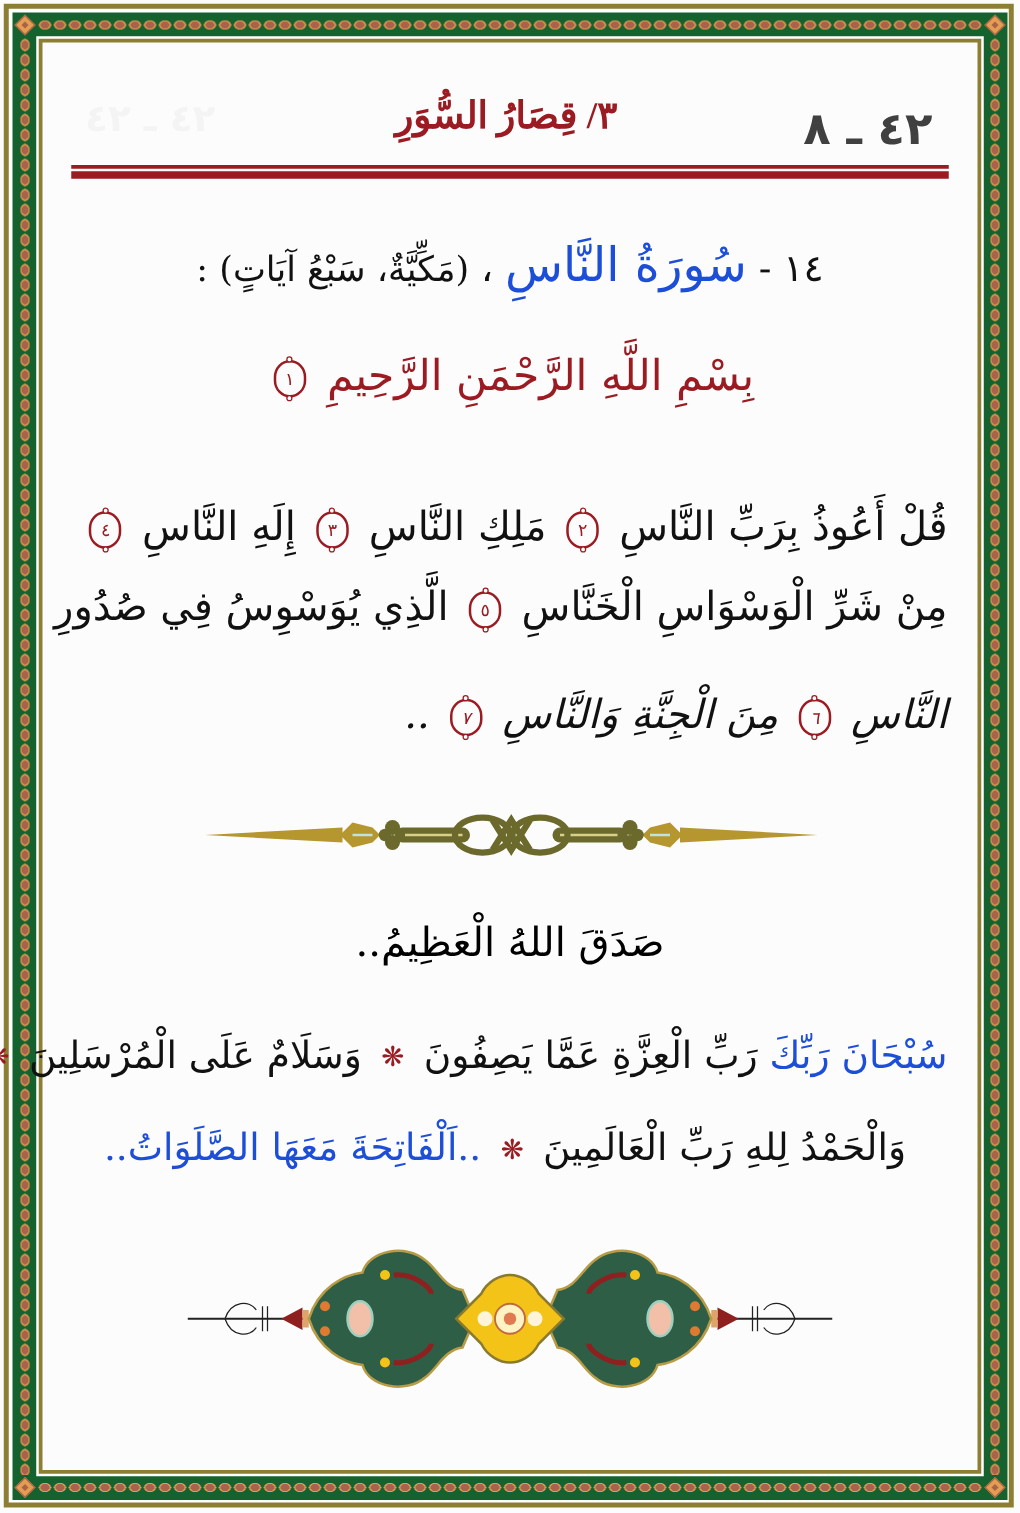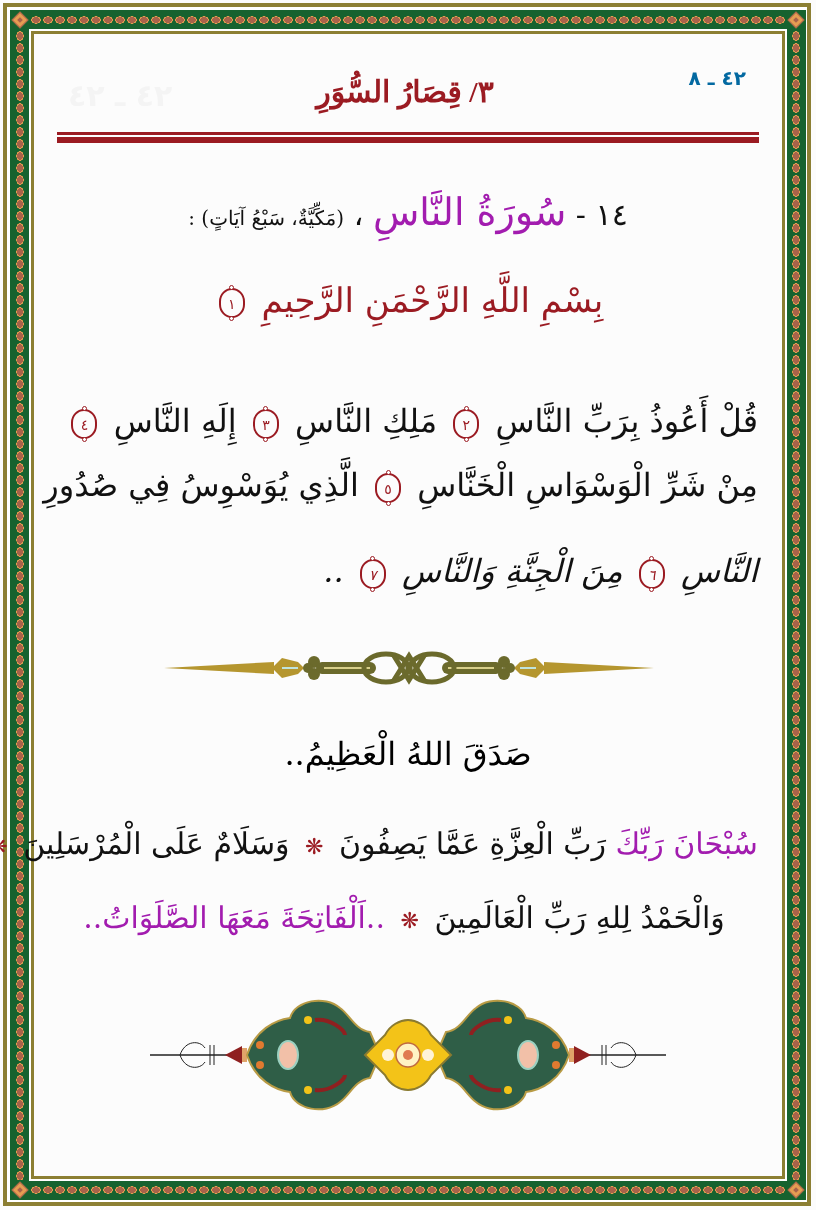--- a/index.html
+++ b/index.html
@@ -57,22 +57,22 @@
     position: absolute; left: 29px; top: 29px; width: 758px; height: 1152px;
     background: #fff; box-sizing: border-box;
   }
   .frame-inner {
     position: absolute; left: 31px; top: 31px; width: 754px; height: 1148px;
     border: 3px solid #8c7f33; box-sizing: border-box; background: #fcfcfc;
   }
 
   
   .hdr-num {
-    position: absolute; right: 70px; top: 66px;
-    color: #0369a1; font-size: 20px; font-weight: bold;
+    position: absolute; right: 70px; top: 83px;
+    color: #404040; font-size: 36px; font-weight: bold;
     direction: rtl; font-family: "DejaVu Sans", sans-serif;
   }
   .hdr-ghost {
     position: absolute; left: 68px; top: 78px;
     color: #f4f4f4; font-size: 30px; font-weight: bold;
     direction: rtl;
   }
   .hdr-title {
     position: absolute; left: 290px; width: 230px; top: 74px; text-align: center;
     color: #9b1b22; font-size: 30px; font-weight: bold; direction: rtl;
@@ -83,25 +83,25 @@
   }
   .hdr-rule-thick {
     position: absolute; left: 57px; width: 702px; top: 137px; height: 6px; background: #9b1b22;
   }
 
   .line {
     position: absolute; left: 50px; right: 50px; direction: rtl;
     font-family: "DejaVu Serif", serif; color: #111;
     white-space: nowrap;
   }
-  .red { color: #a21caf; }
+  .red { color: #1d4ed8; }
   .surah-heading { top: 190px; text-align: center; font-size: 30px; }
   .surah-heading .num { font-weight: normal; font-size: 30px; }
   .surah-heading .name { font-size: 38px; }
-  .surah-heading .info { font-size: 20px; }
+  .surah-heading .info { font-size: 28px; }
   .basmala {
     top: 280px; text-align: center; font-size: 34px; color: #9b1b22;
   }
   .verse-line { font-size: 32px; text-align: right; right: 58px; }
   .vl1 { top: 402px; }
   .vl2 { top: 466px; }
   .vl3 { top: 552px; font-style: italic; }
 
   .ayah-marker {
     display: inline-block; width: 26px; height: 30px; line-height: 28px;

